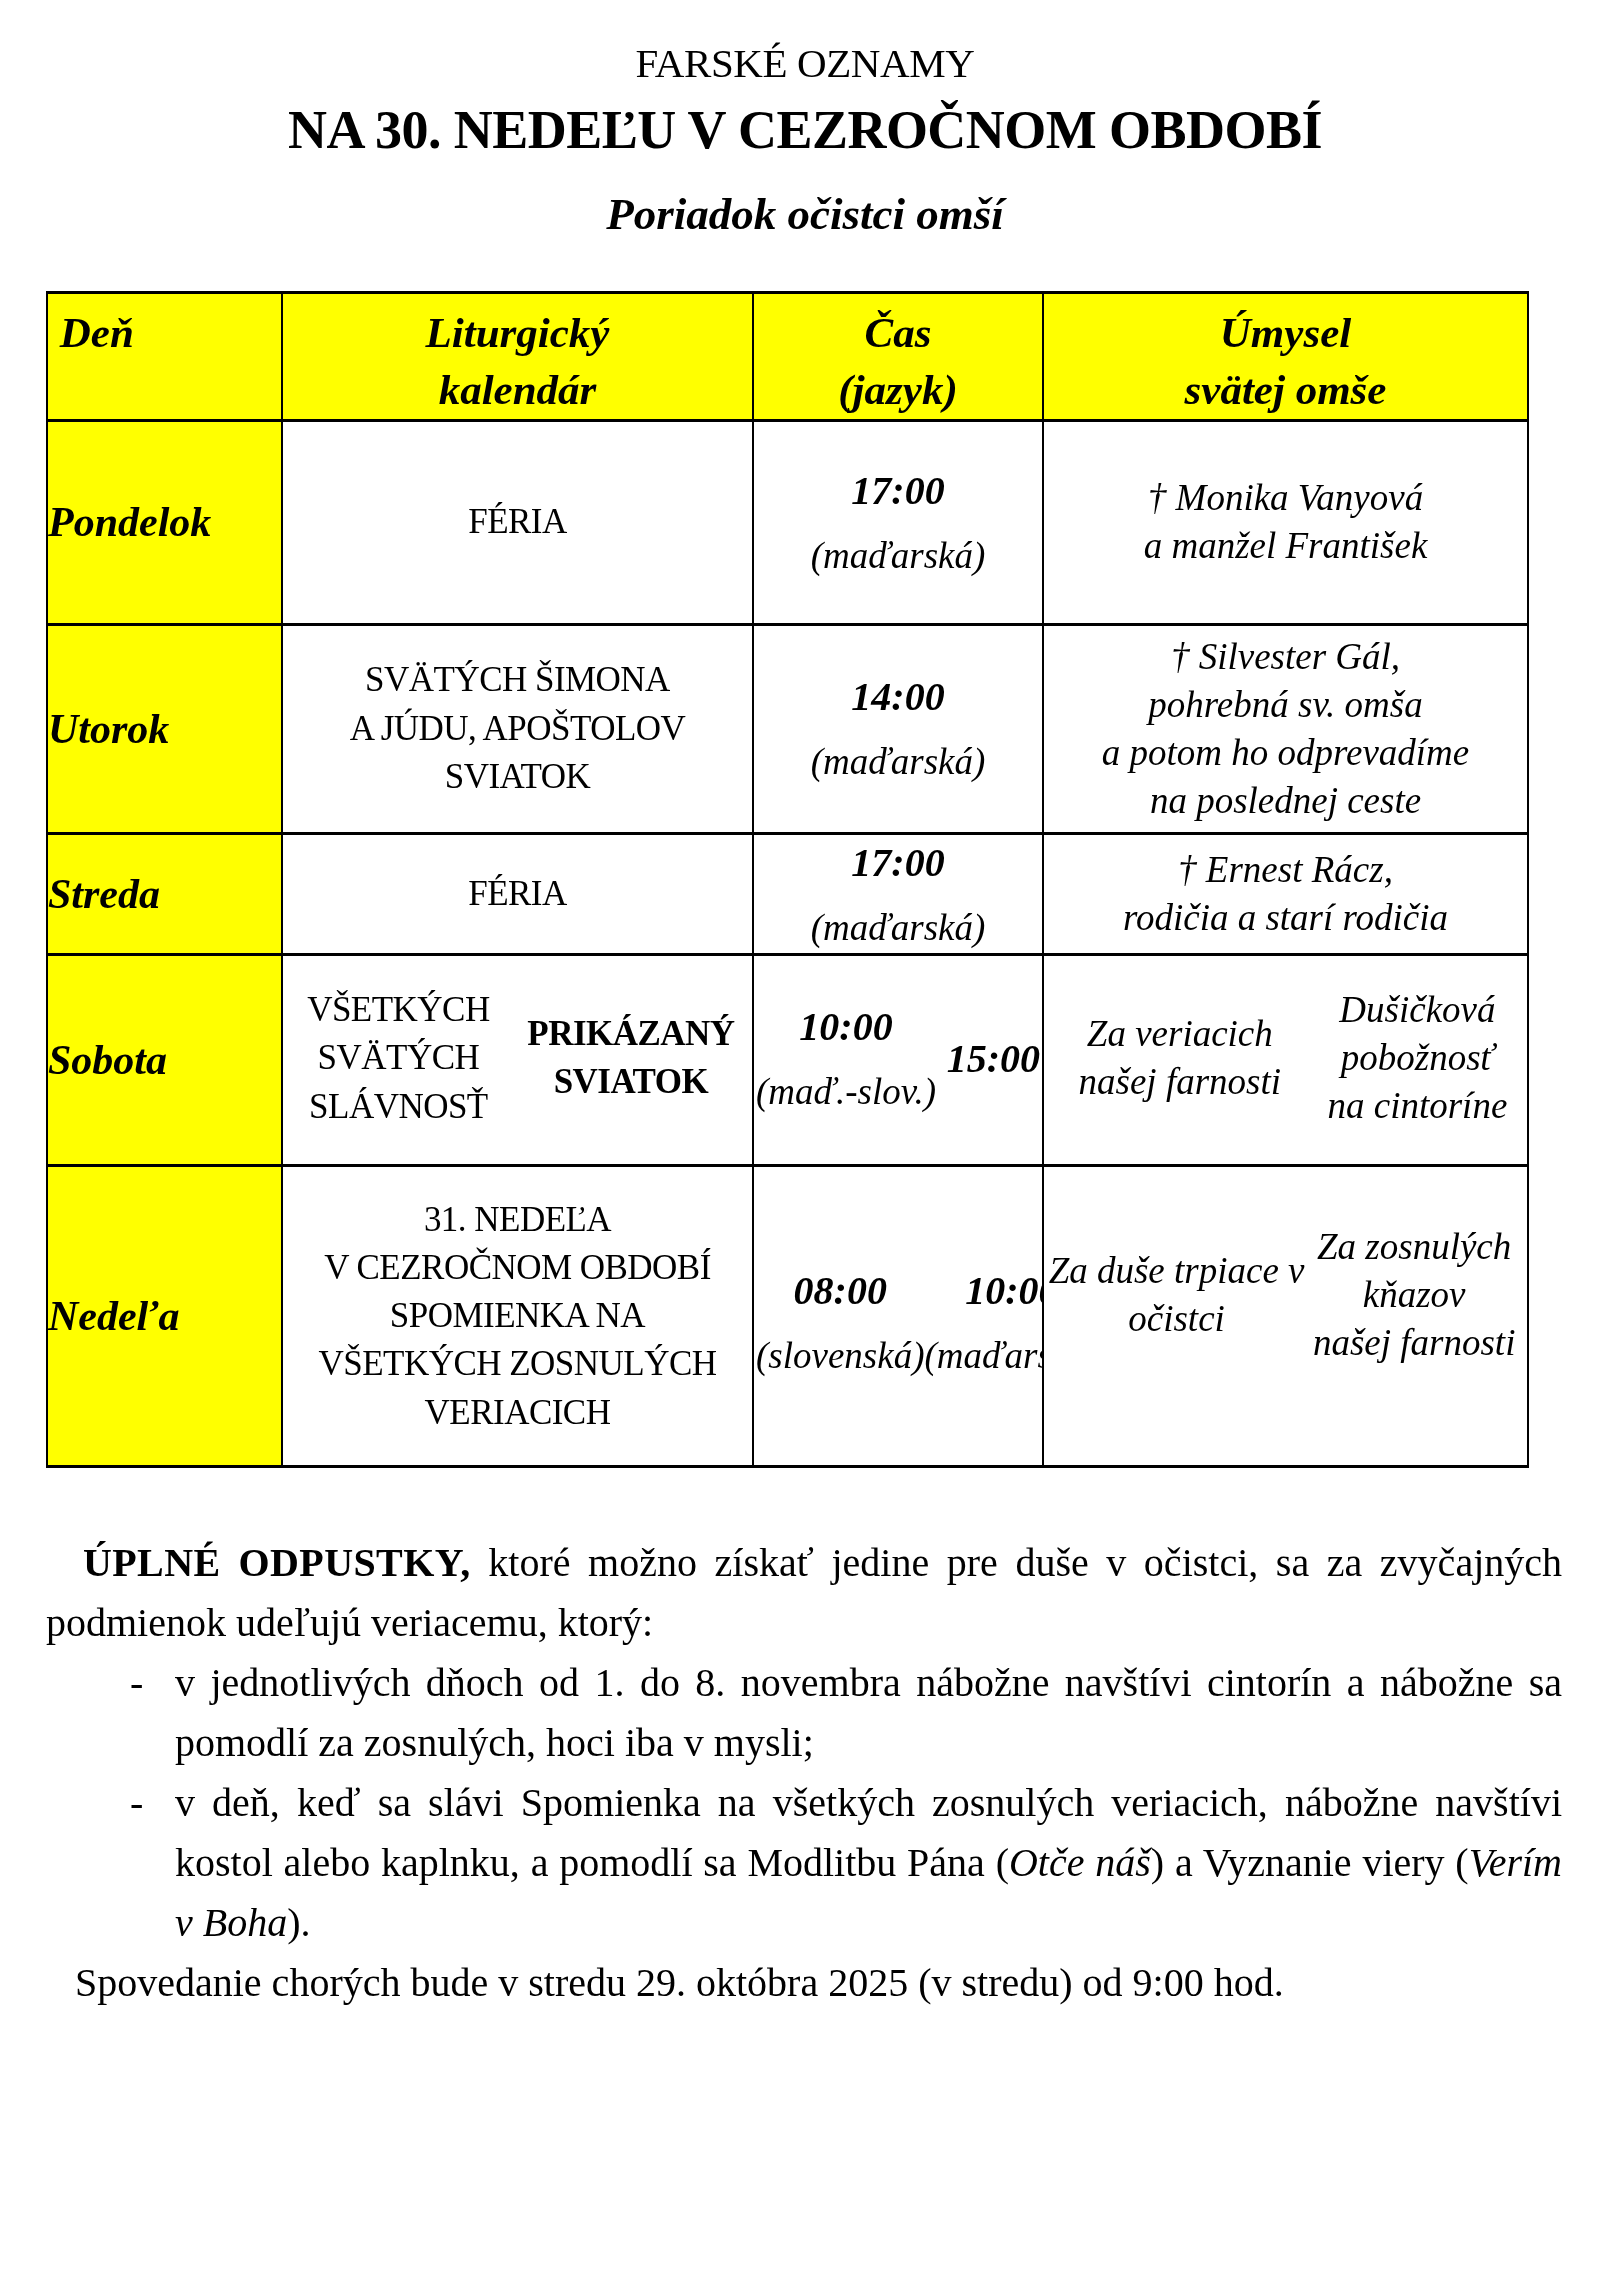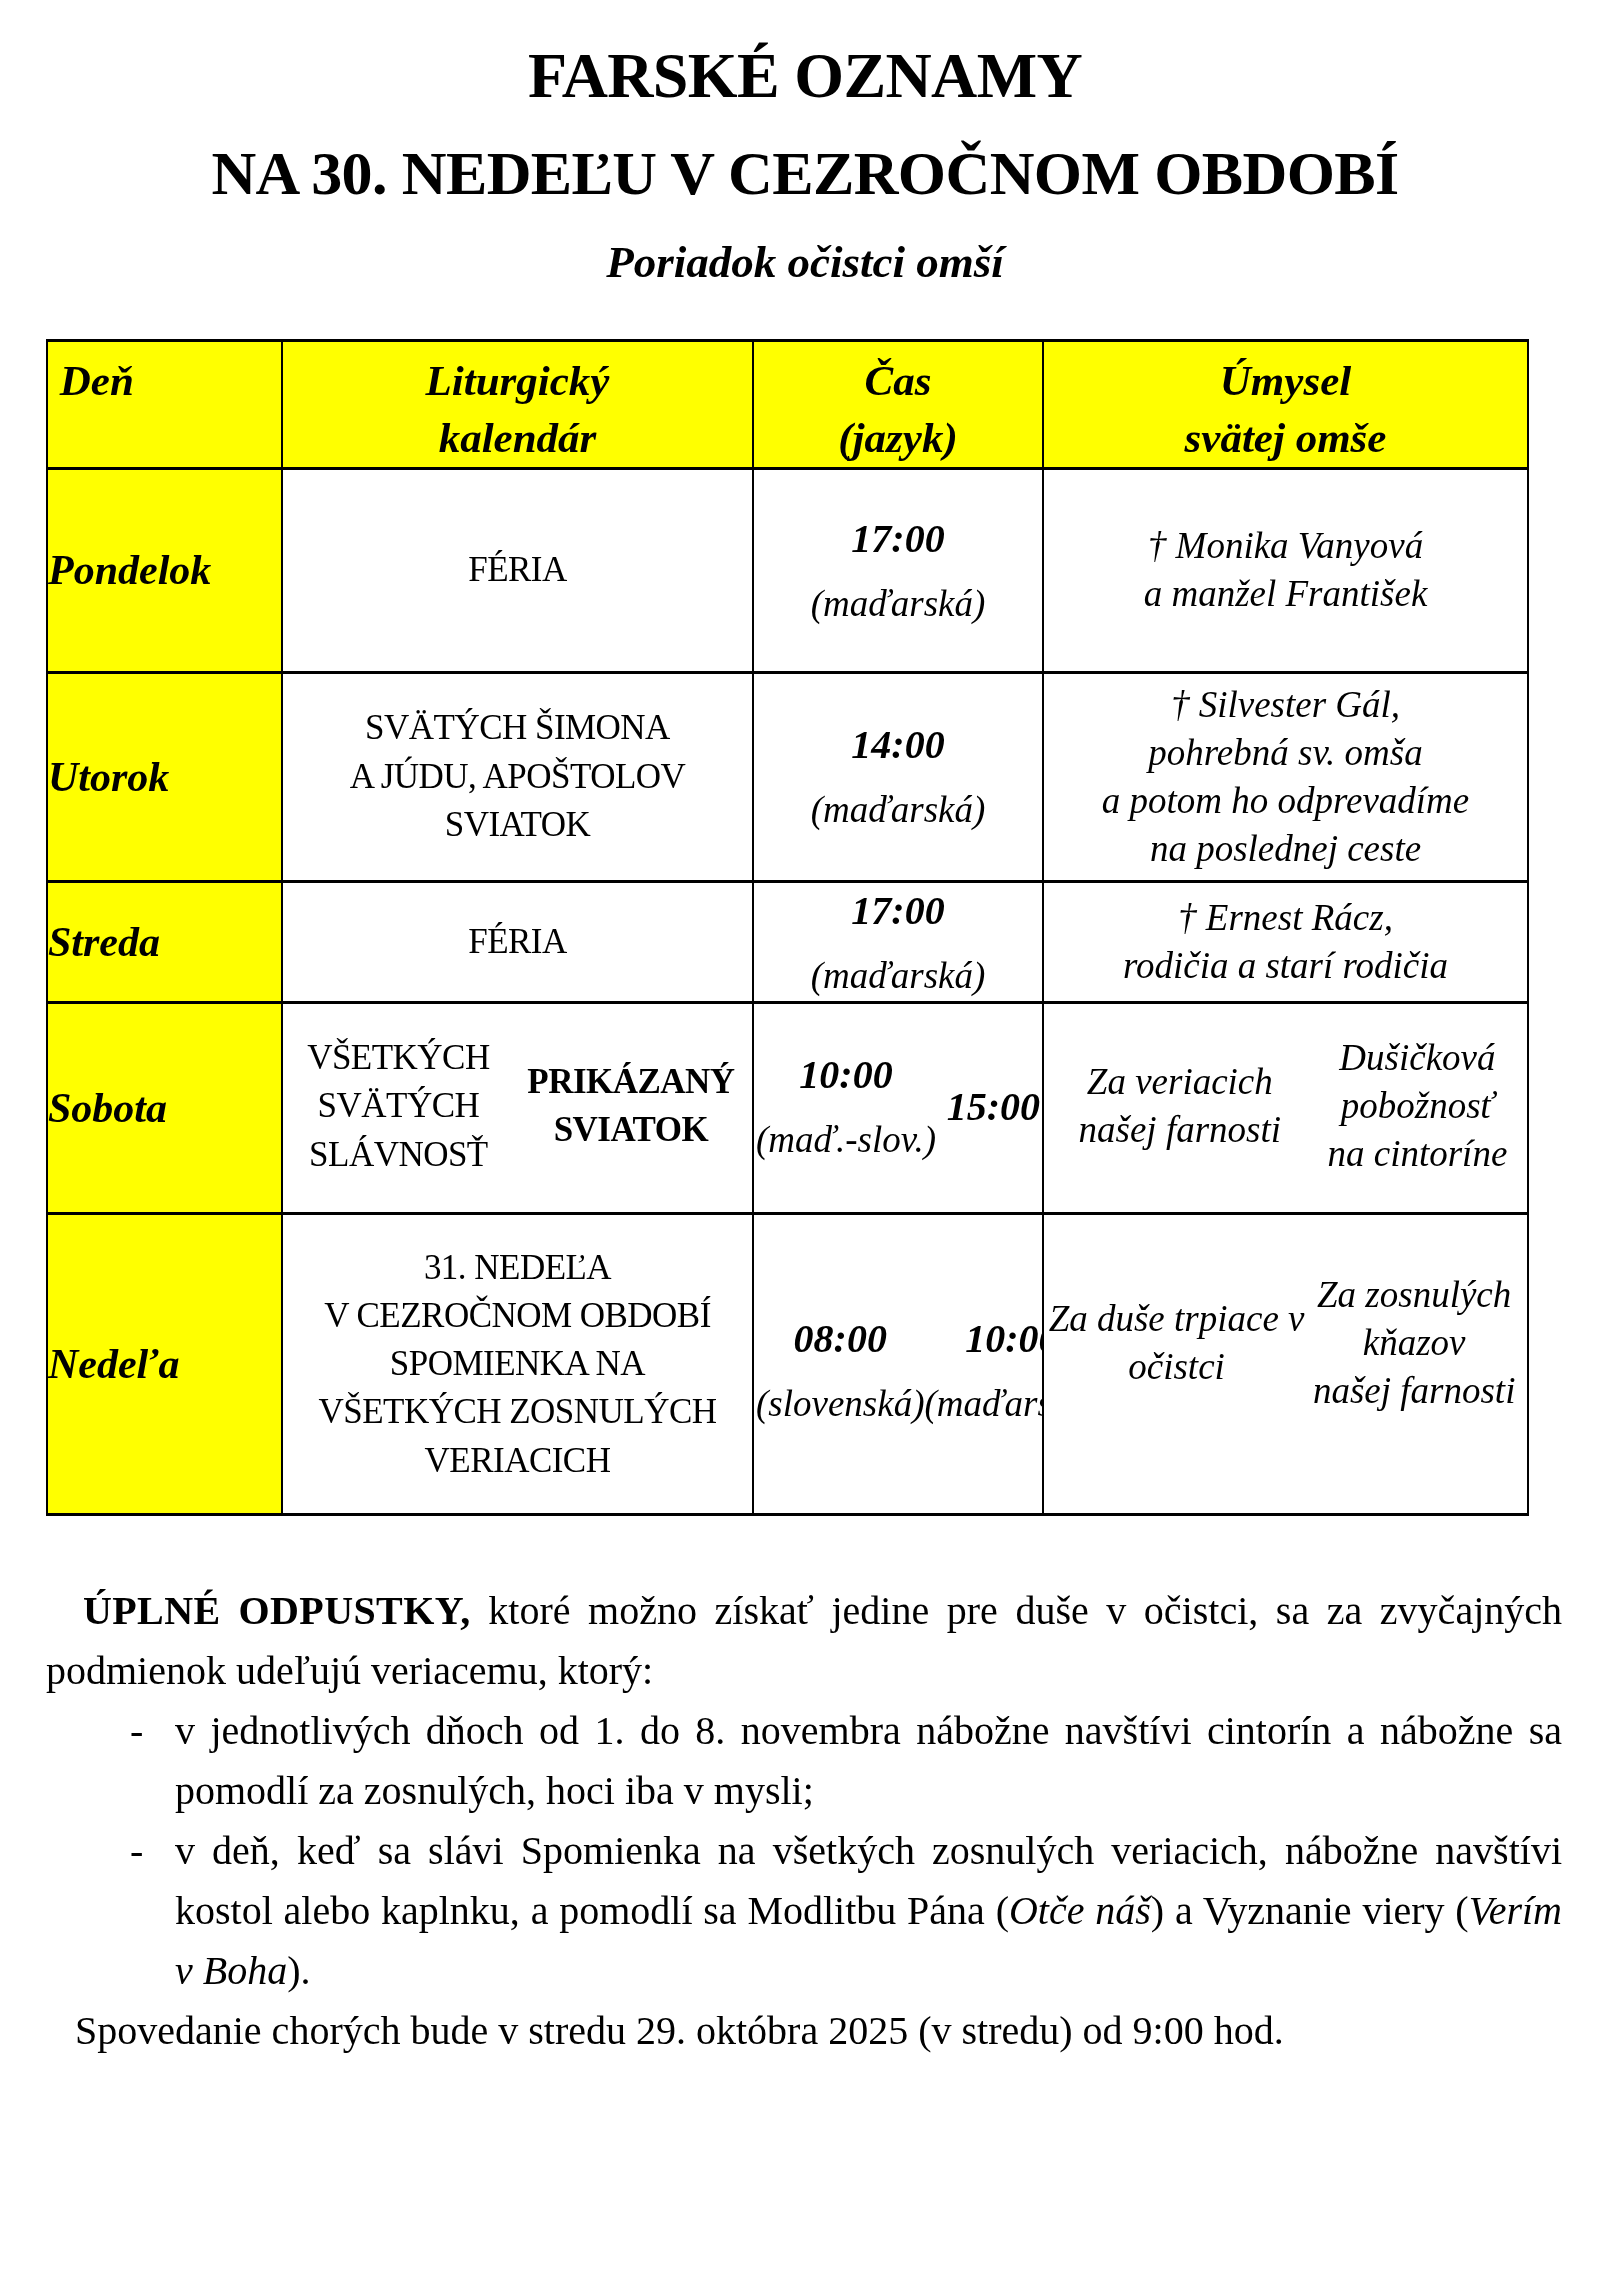--- a/index.html
+++ b/index.html
@@ -9,22 +9,22 @@
     height: 2293px;
     font-family: "Liberation Serif", "DejaVu Serif", serif;
     color: #000;
     position: relative;
     overflow: hidden;
   }
   .page { padding: 29px 57px 0 46px; }
 
   
   .titles { text-align: center; }
-  .t1 { font-size: 64px; font-weight: bold; margin-top: 9.8px; letter-spacing: -0.01em; }
-  .t2 { font-size: 62px; font-weight: bold; margin-top: 25px; letter-spacing: -0.01em; }
+  .t1 { font-size: 41px; font-weight: normal; margin-top: 9.8px; letter-spacing: -0.01em; }
+  .t2 { font-size: 54px; font-weight: bold; margin-top: 12px; letter-spacing: -0.01em; }
   .date { font-size: 46px; font-weight: bold; margin-top: 53px; }
   .subtitle { font-size: 45px; font-weight: bold; font-style: italic; margin-top: 27.4px; }
 
   
   table.schedule {
     margin-top: 51px;
     width: 1482px;
     border-collapse: collapse;
     table-layout: fixed;
   }

